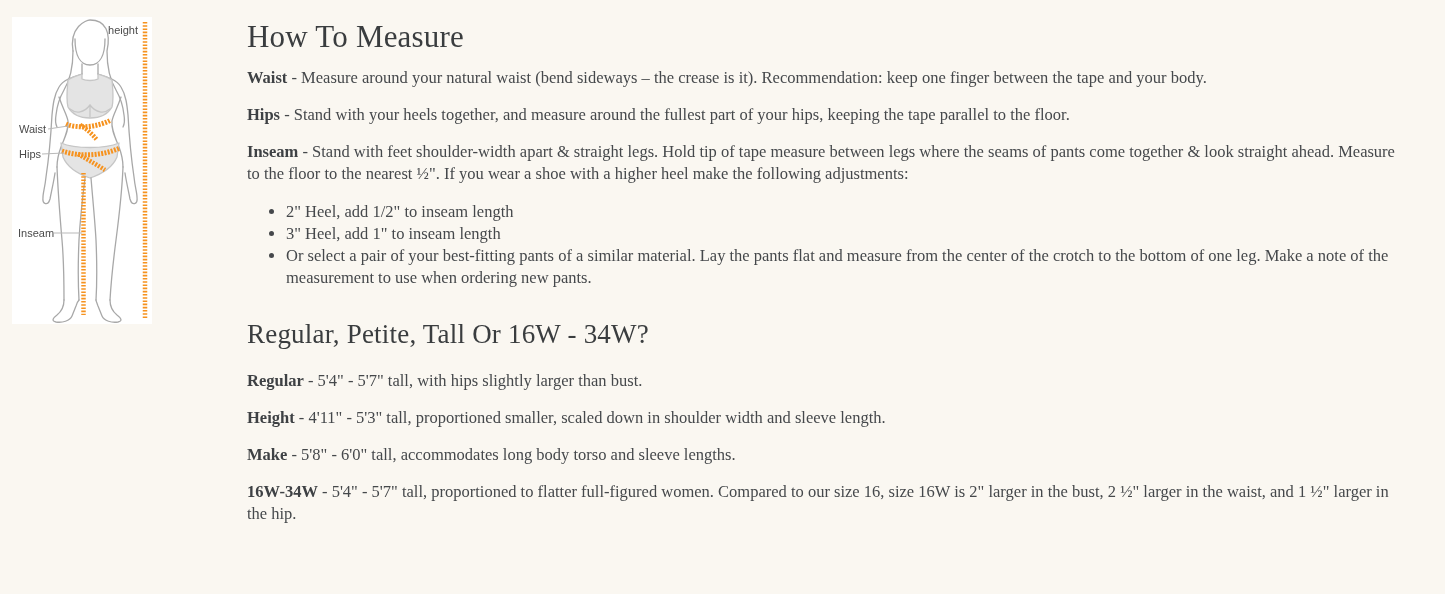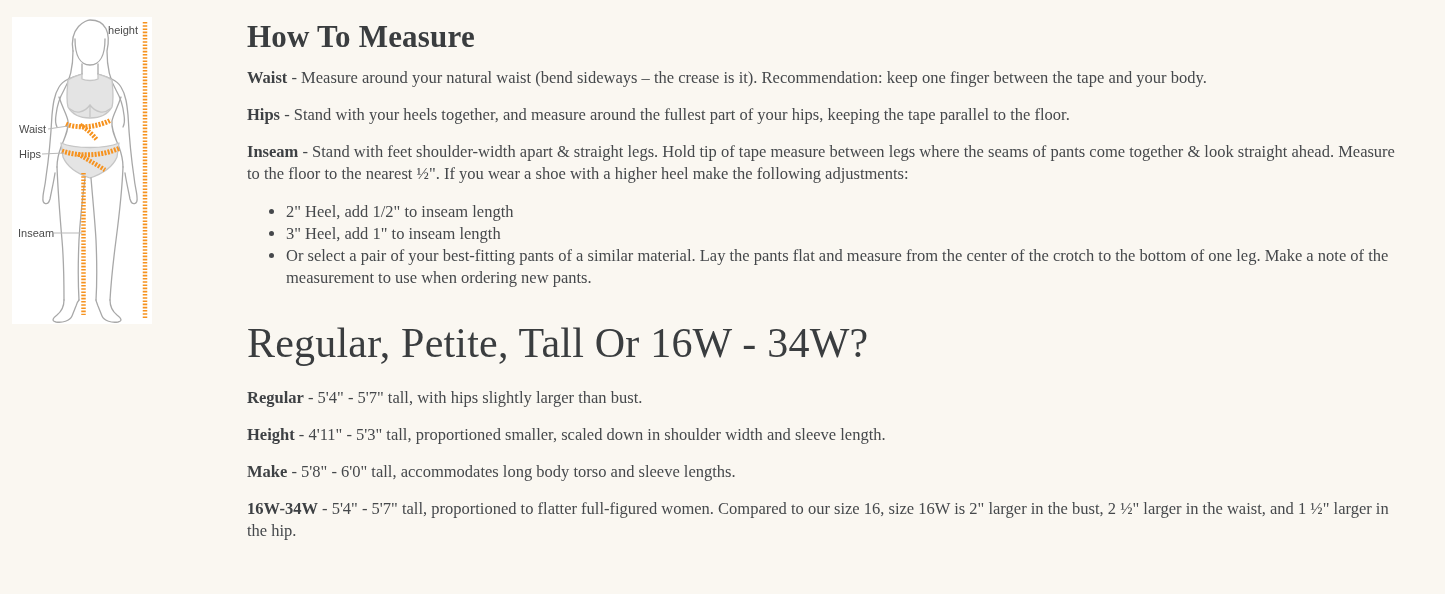--- a/index.html
+++ b/index.html
@@ -25,27 +25,27 @@
   }
   .figure-box svg { display: block; }
   .content {
     position: absolute;
     left: 247px;
     top: 0;
     width: 1152px;
   }
   h1.title {
     font-size: 31px;
-    font-weight: 700;
+    font-weight: 400;
     color: #3A3D3F;
     margin: 19px 0 8px 0;
     letter-spacing: 0.2px;
   }
   h2.title {
-    font-size: 42px;
+    font-size: 27px;
     font-weight: 400;
     color: #3A3D3F;
     margin: 27px 0 20px 0;
     letter-spacing: 0.2px;
   }
   p.body-p {
     font-size: 16.5px;
     line-height: 22px;
     margin: 12px 0 15px 0;
   }

